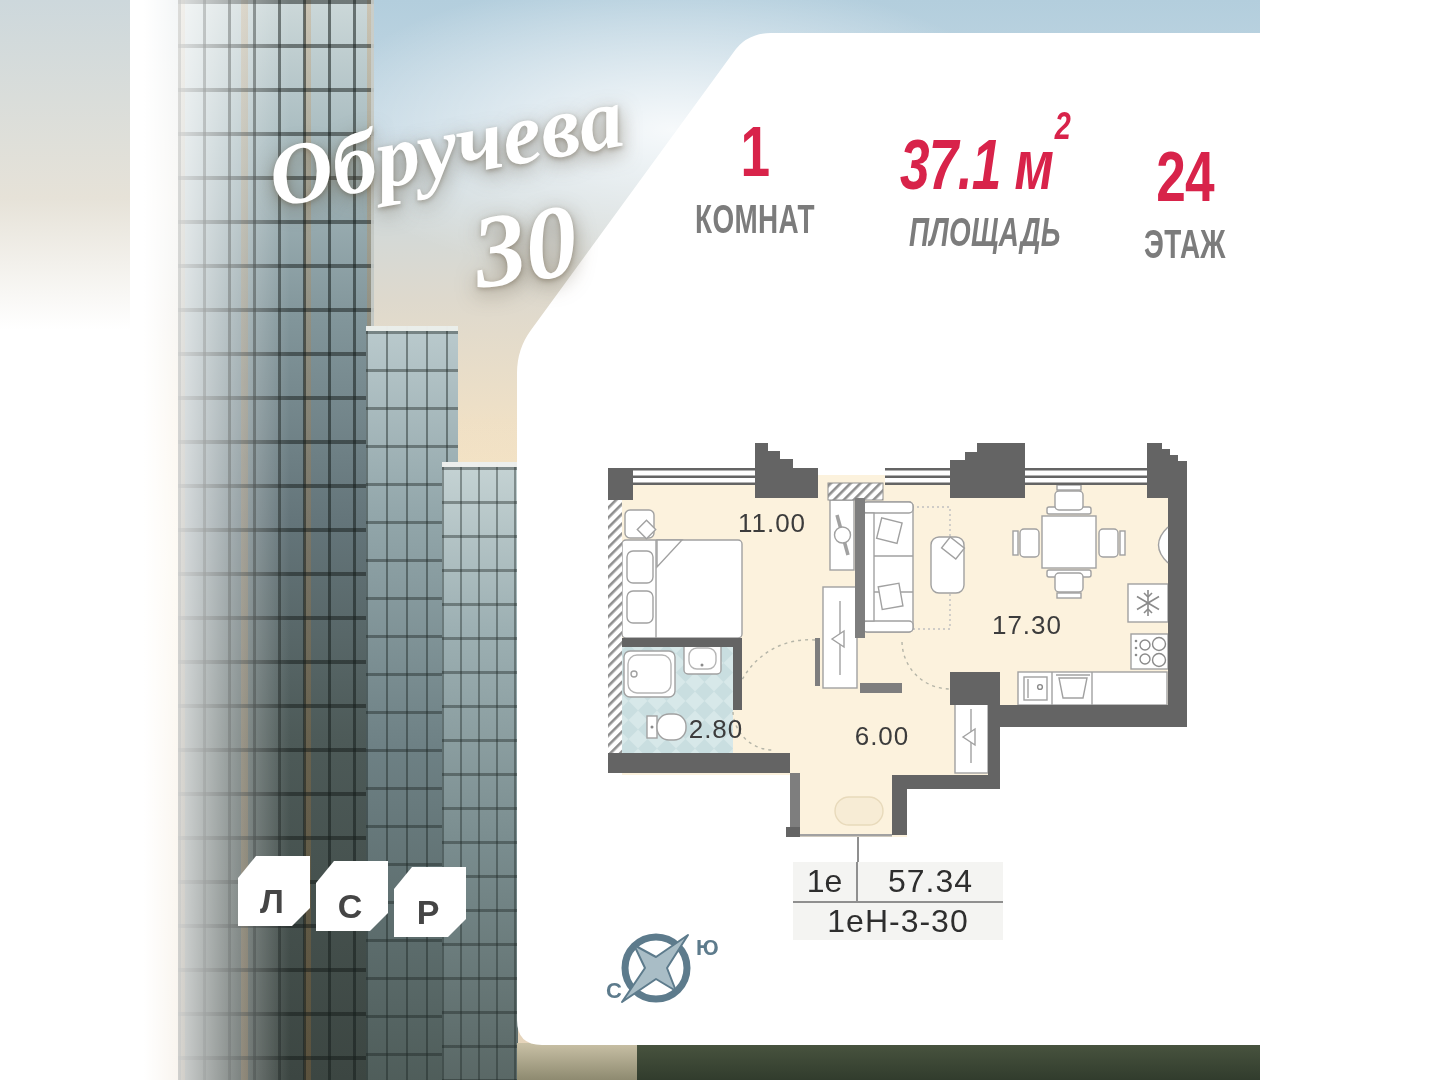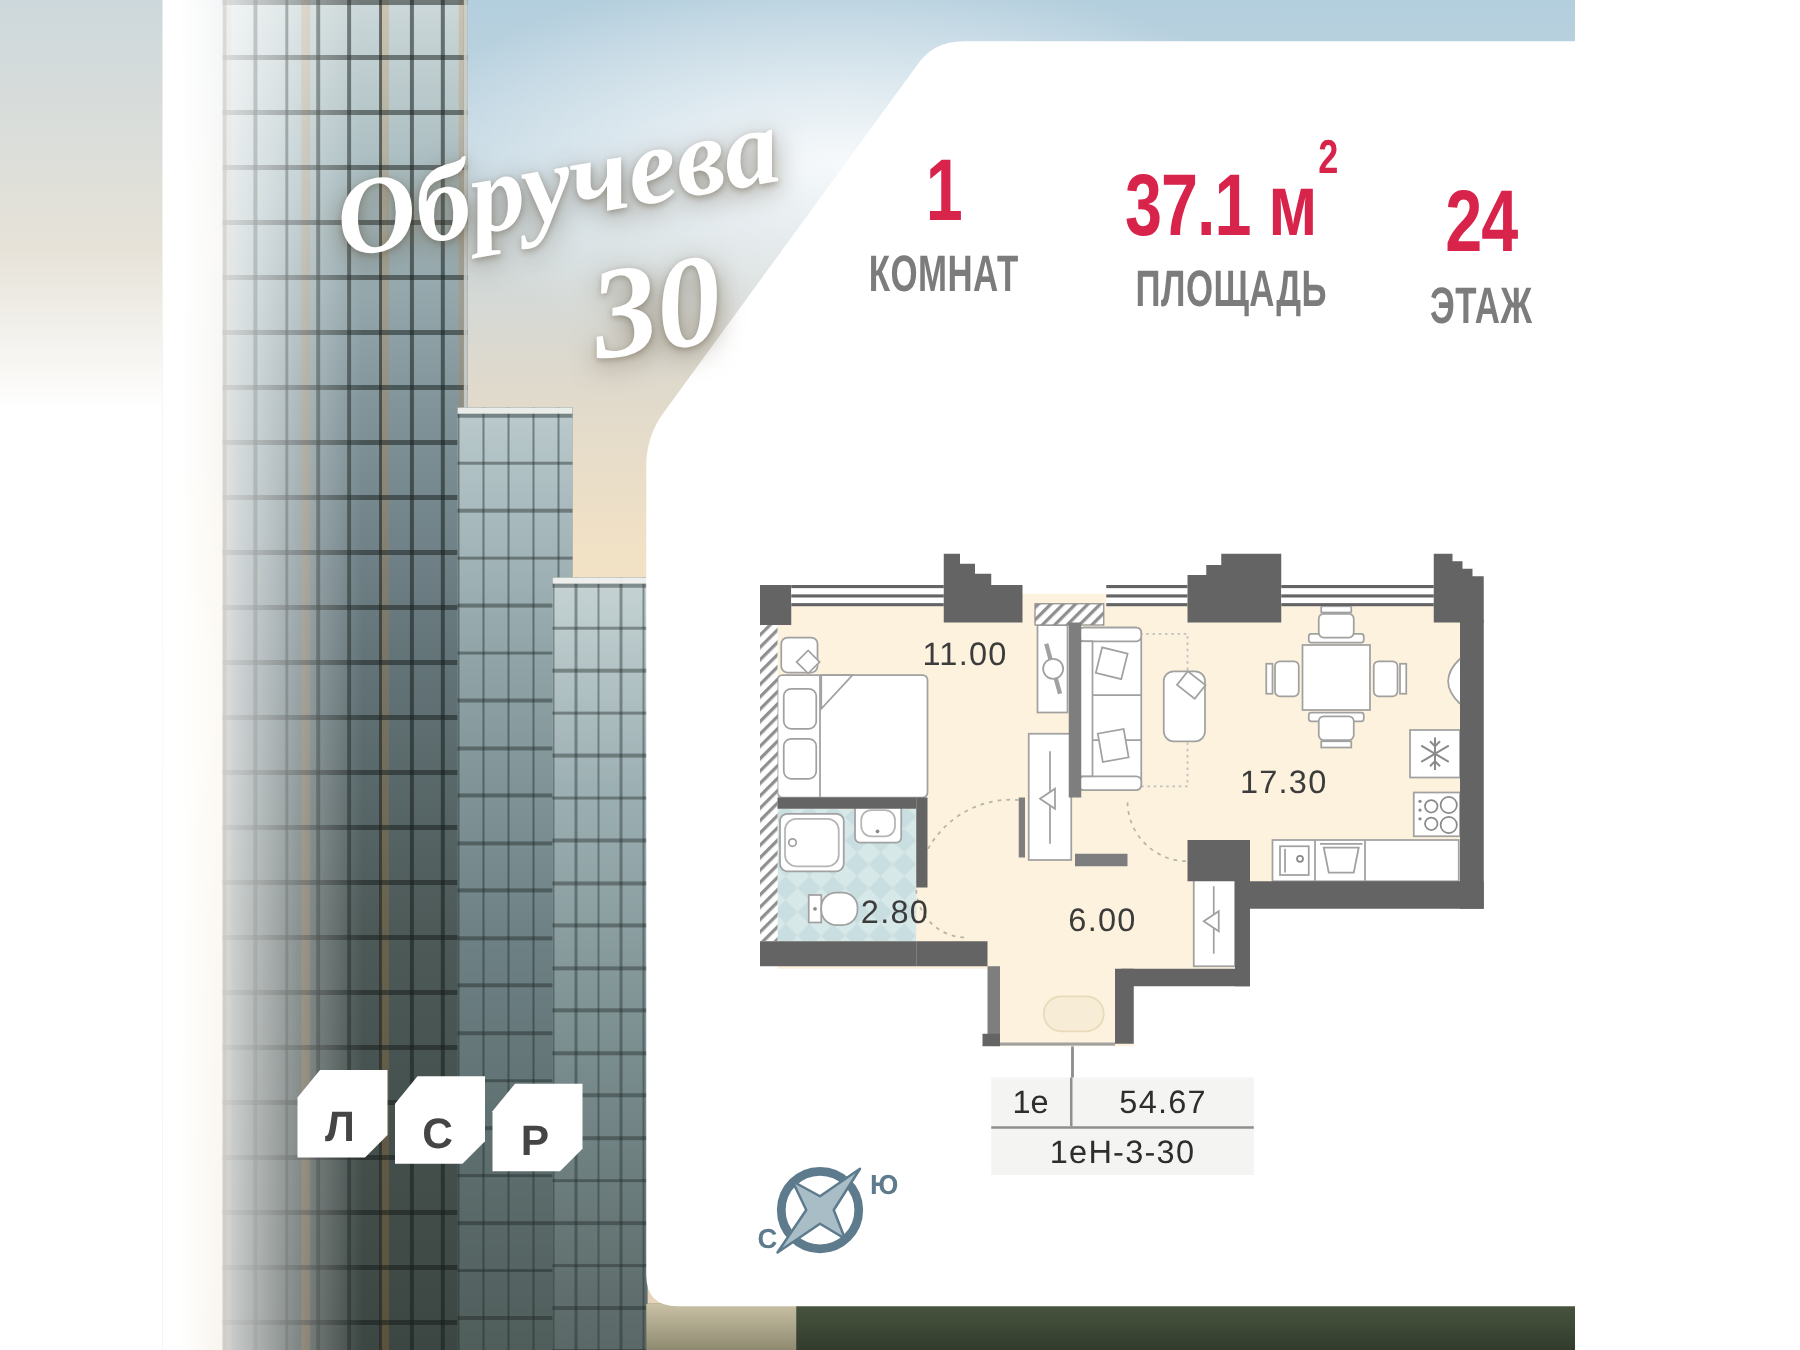--- a/index.html
+++ b/index.html
@@ -57,28 +57,28 @@
        color:#ffffff;text-align:center;transform:rotate(-8deg);
        text-shadow:0 6px 20px rgba(96,82,60,.55),0 2px 5px rgba(96,82,60,.4);}
 
   
   .stat{position:absolute;top:116px;width:240px;text-align:center;}
   .stat .num{font-size:70px;line-height:72px;font-weight:700;color:#d8234a;
        transform:scaleX(.76);letter-spacing:-1px;white-space:nowrap;}
   .stat .num sup{font-size:38px;position:relative;top:-26px;margin-left:2px;}
   .stat .lbl{margin-top:10px;font-size:41px;line-height:42px;font-weight:700;color:#7c7c7c;
        transform:scaleX(.68);letter-spacing:.5px;white-space:nowrap;}
-  .stat-1{left:635px;} .stat-2{left:865px;} .stat-3{left:1065px;margin-top:25px;}
+  .stat-1{left:635px;} .stat-2{left:865px;font-style:italic;} .stat-3{left:1065px;margin-top:25px;}
 
   
   .plan{position:absolute;left:600px;top:435px;width:600px;height:430px;}
   .room-label{font-family:"Liberation Sans",sans-serif;font-size:26px;fill:#3c3c3c;letter-spacing:1px;}
 
   
-  .spec{position:absolute;left:793px;top:862px;width:210px;background:#f4f4f2;color:#2e2e2e;font-size:26px;}
+  .spec{position:absolute;left:793px;top:862px;width:210px;background:#f4f4f2;color:#2e2e2e;font-size:32px;}
   .spec .r1{display:flex;height:41px;border-bottom:2px solid #8f8f8f;}
   .spec .c1{width:65px;display:flex;align-items:center;justify-content:center;border-right:2px solid #8f8f8f;}
   .spec .c2{flex:1;display:flex;align-items:center;justify-content:center;letter-spacing:1px;}
   .spec .r2{height:37px;display:flex;align-items:center;justify-content:center;letter-spacing:1px;}
   .leader{position:absolute;left:857px;top:838px;width:2px;height:24px;background:#8f8f8f;}
 
   
   .compass{position:absolute;left:598px;top:922px;width:140px;height:92px;}
   .lsr{position:absolute;left:228px;top:848px;width:250px;height:100px;}
 </style>
@@ -273,21 +273,21 @@
     <text class="room-label" x="427" y="199" text-anchor="middle">17.30</text>
     <text class="room-label" x="116" y="303" text-anchor="middle">2.80</text>
     <text class="room-label" x="282" y="310" text-anchor="middle">6.00</text>
   </svg>
 
   <div class="leader"></div>
 
   <div class="spec">
     <div class="r1">
       <div class="c1">1е</div>
-      <div class="c2">54.67</div>
+      <div class="c2">57.34</div>
     </div>
     <div class="r2">1еН-3-30</div>
   </div>
 
   <svg class="compass" viewBox="0 0 140 92">
     <circle cx="58" cy="46" r="31" fill="none" stroke="#5d7b8c" stroke-width="7"></circle>
     <path d="M90,13 L58,35 L36,23 L47,46 L24,80 L58,57 L78,69 L69,46 Z" fill="#a9bdc6" stroke="#5d7b8c" stroke-width="2" stroke-linejoin="round"></path>
     <text x="98" y="33" font-family="Liberation Sans, sans-serif" font-size="22" font-weight="700" fill="#5d7b8c">Ю</text>
     <text x="8" y="76" font-family="Liberation Sans, sans-serif" font-size="22" font-weight="700" fill="#5d7b8c">С</text>
   </svg>

